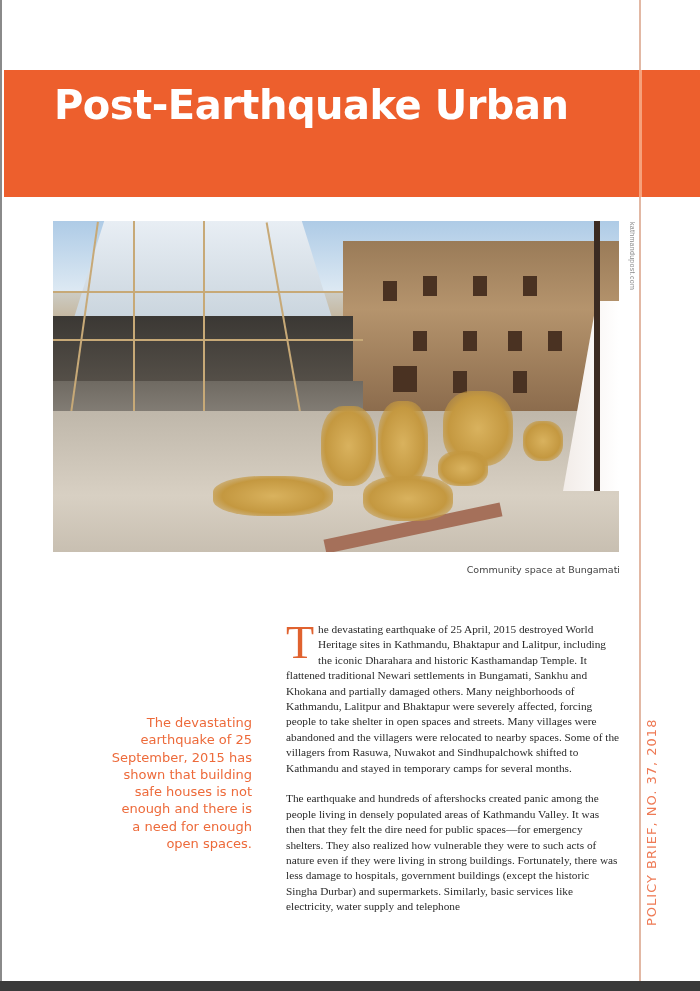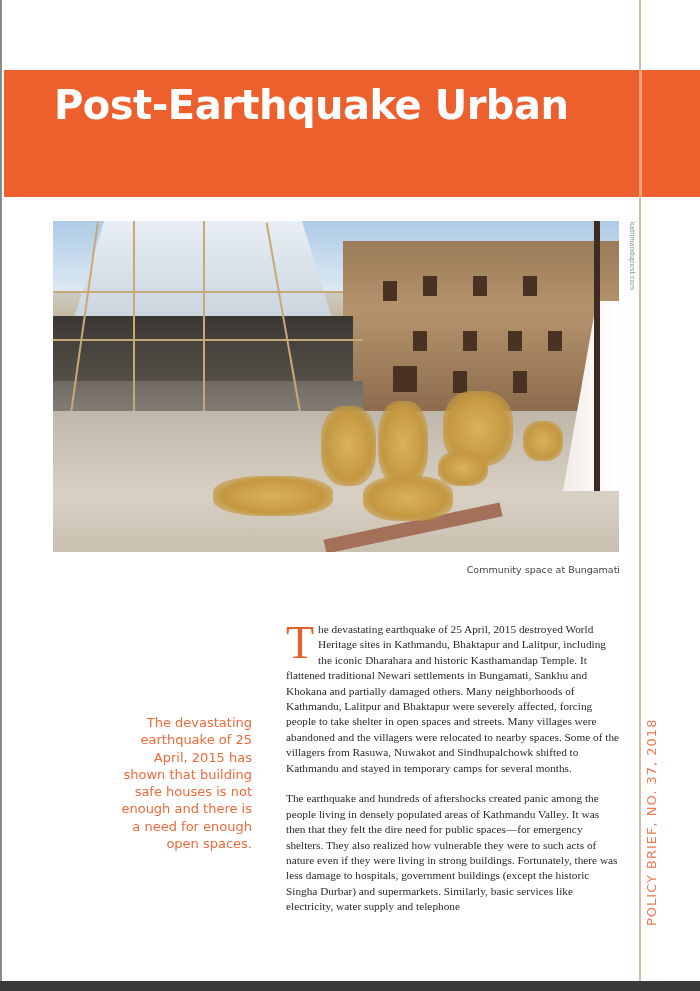--- a/index.html
+++ b/index.html
@@ -128,21 +128,21 @@
     <div class="straw" style="left:390px;top:170px;width:70px;height:75px"></div>
     <div class="straw" style="left:310px;top:255px;width:90px;height:45px"></div>
     <div class="straw" style="left:385px;top:230px;width:50px;height:35px"></div>
     <div class="straw" style="left:470px;top:200px;width:40px;height:40px"></div>
     <div class="tarp"></div>
     <div class="pole"></div>
   </div>
   <div class="photo-credit">kathmandupost.com</div>
   <div class="caption">Community space at Bungamati</div>
 
-  <div class="pullquote">The devastating earthquake of 25 April, 2015 has shown that building safe houses is not enough and there is a need for enough open spaces.</div>
+  <div class="pullquote">The devastating earthquake of 25 September, 2015 has shown that building safe houses is not enough and there is a need for enough open spaces.</div>
 
   <div class="body-text">
     <p><span class="dropcap">T</span><span>he devastating earthquake of 25 April, 2015 destroyed World Heritage sites in Kathmandu, Bhaktapur and Lalitpur, including the iconic Dharahara and historic Kasthamandap Temple. It flattened traditional Newari settlements in Bungamati, Sankhu and Khokana and partially damaged others. Many neighborhoods of Kathmandu, Lalitpur and Bhaktapur were severely affected, forcing people to take shelter in open spaces and streets. Many villages were abandoned and the villagers were relocated to nearby spaces. Some of the villagers from Rasuwa, Nuwakot and Sindhupalchowk shifted to Kathmandu and stayed in temporary camps for several months.</span></p>
     <p>The earthquake and hundreds of aftershocks created panic among the people living in densely populated areas of Kathmandu Valley. It was then that they felt the dire need for public spaces—for emergency shelters. They also realized how vulnerable they were to such acts of nature even if they were living in strong buildings. Fortunately, there was less damage to hospitals, government buildings (except the historic Singha Durbar) and supermarkets. Similarly, basic services like electricity, water supply and telephone</p>
   </div>
 
   <div class="side-label">POLICY BRIEF, NO. 37, 2018</div>
 </div>
 <div class="bottom-bar"></div>
 

